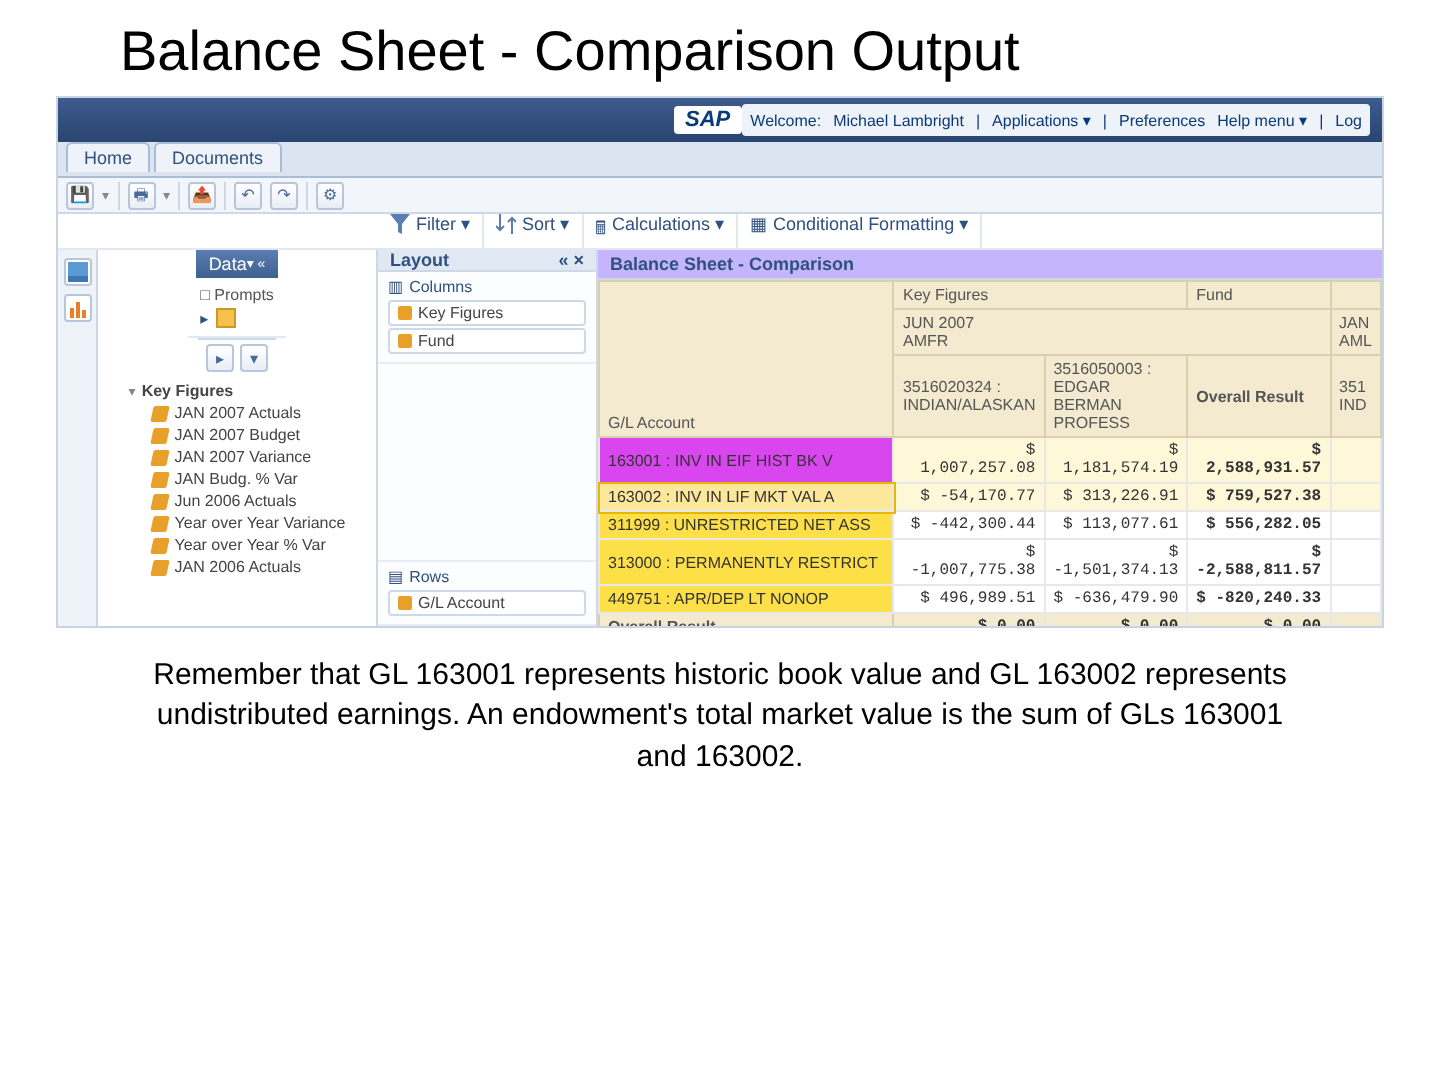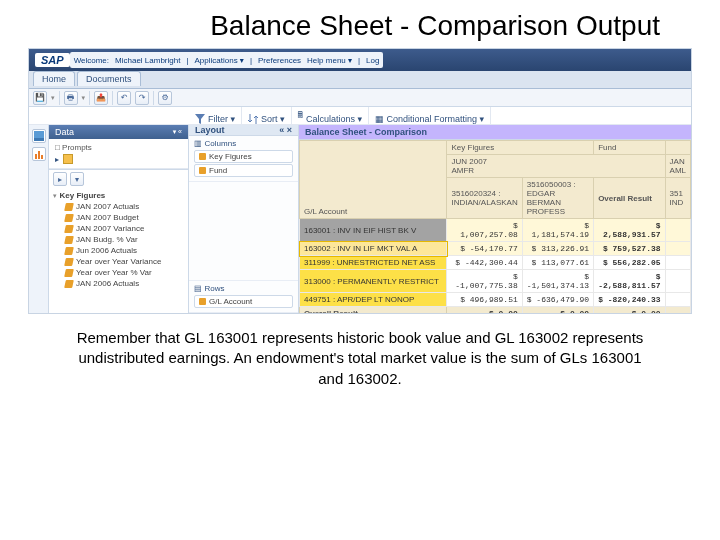--- a/index.html
+++ b/index.html
@@ -1,41 +1,41 @@
 <!DOCTYPE html>
 <html><head>
 <meta charset="utf-8">
 <style>
   * { box-sizing: border-box; margin: 0; padding: 0; }
   body { font-family: Arial, Helvetica, sans-serif; background: #fff; width: 720px; height: 540px; overflow: hidden; }
-  .slide-title { font-size: 28px; text-align: right; padding: 10px 60px 6px; font-weight: normal; margin-left: 40px; }
+  .slide-title { font-size: 28px; text-align: left; padding: 10px 60px 6px; font-weight: normal; }
   .app { background: #f4f6f9; border: 1px solid #c8d4e3; margin: 0 28px; font-size: 9px; color: #333; }
-  .topbar { background: linear-gradient(#3d5b8c,#2a4570); height: 22px; display: flex; align-items: center; justify-content: flex-start; padding: 0 6px; color:#fff; }
+  .topbar { background: linear-gradient(#3d5b8c,#2a4570); height: 22px; display: flex; align-items: center; justify-content: flex-end; padding: 0 6px; color:#fff; }
   .sap-logo { background:#fff; color:#0a3a7a; font-weight:bold; font-size:11px; padding:1px 6px; border-radius:2px; font-style:italic; }
   .userbar { color:#0a3a7a; background:#eef3fa; font-size:8px; display:flex; gap:6px; align-items:center; padding:0 4px; height:16px; border-radius:2px; }
   .userbar a { color:#0a3a7a; text-decoration:none; }
   .tabs { background:#dbe4f0; height:18px; display:flex; align-items:flex-start; padding:0 4px; border-bottom:1px solid #a9bdd6; }
   .tab { background:#eef3fa; border:1px solid #a9bdd6; border-bottom:none; padding:2px 8px; margin-right:2px; font-size:9px; border-radius:3px 3px 0 0; color:#30517e; }
   .tab.active { background:#fff; font-weight:bold; }
   .tab .x { margin-left:4px; color:#888; }
   .toolbar { background:#f2f5fa; height:18px; border-bottom:1px solid #cdd9e8; display:flex; align-items:center; gap:4px; padding:0 4px; }
   .tbtn { width:14px; height:14px; border:1px solid #b7c6da; background:linear-gradient(#fff,#e8eef7); border-radius:2px; display:flex; align-items:center; justify-content:center; font-size:8px; color:#4a6a9a; }
   .vsep { width:1px; height:14px; background:#cdd9e8; }
   .modebar { background:#f7f9fc; height:18px; border-bottom:1px solid #cdd9e8; display:flex; align-items:center; }
   .modebar .left { width:160px; }
   .mode { padding:2px 16px; border:1px solid #cdd9e8; background:#eef3fa; color:#30517e; margin-left:-1px; font-size:9px; }
   .mode.active { background:#fff; font-weight:bold; }
   .filterbar { background:#fff; height:18px; border-bottom:1px solid #e2e8f1; display:flex; align-items:center; }
   .filterbar .left { width:160px; }
-  .fitem { display:flex; align-items:flex-end; gap:3px; padding:0 6px; color:#30517e; border-right:1px solid #e2e8f1; height:100%; }
+  .fitem { display:flex; align-items:flex-start; gap:3px; padding:0 6px; color:#30517e; border-right:1px solid #e2e8f1; height:100%; }
   .fitem svg { width:10px; height:10px; }
   .body { display:flex; height:188px; }
   .rail { width:20px; background:#eef3fa; border-right:1px solid #cdd9e8; display:flex; flex-direction:column; align-items:center; gap:4px; padding-top:4px; }
   .rail .ico { width:14px; height:14px; border:1px solid #b7c6da; background:#fff; border-radius:2px; display:flex; align-items:center; justify-content:center; }
-  .sidebar { width:140px; background:#fff; border-right:1px solid #cdd9e8; display:flex; flex-direction:column; }
+  .sidebar { width:140px; background:#fff; border-right:1px solid #cdd9e8; display:flex; flex-direction:column;align-items:center; }
   .panelhdr { background:linear-gradient(#5a7db3,#3f618f); color:#fff; font-size:9px; padding:2px 6px; display:flex; align-items:center; justify-content:space-between; }
   .panelhdr .caret { font-size:7px; }
   .prompt { padding:4px 6px; border-bottom:1px solid #e2e8f1; }
   .prompt-row { display:flex; align-items:center; gap:4px; color:#30517e; font-size:8px; }
   .prompt-row .cube { width:10px; height:10px; background:#f6c04d; border:1px solid #c89a2a; }
   .treearea { flex:1; overflow:hidden; padding:2px 4px; font-size:8px; }
   .tnode { display:flex; align-items:center; gap:3px; padding:1px 0; color:#444; }
   .tnode .kf { width:8px; height:8px; background:#e8a02a; border-radius:1px; transform:skewX(-12deg); }
   .tnode .tri { font-size:7px; color:#888; }
   .layout { width:110px; background:#fcfdfe; border-right:1px solid #cdd9e8; display:flex; flex-direction:column; }
@@ -45,21 +45,21 @@
   .chip { background:#fff; border:1px solid #cdd9e8; border-radius:2px; padding:1px 4px; font-size:8px; color:#444; margin:1px 0; display:flex; align-items:center; gap:3px; }
   .chip .dot { width:7px; height:7px; background:#e8a02a; border-radius:1px; }
   .main { flex:1; background:#fff; display:flex; flex-direction:column; overflow:hidden; }
   .mainhdr { background:#c4b5fd; color:#30517e; font-weight:bold; padding:2px 6px; border-bottom:1px solid #cdd9e8; font-size:9px; }
   .grid { width:100%; border-collapse:collapse; font-size:8px; color:#333; }
   .grid th { background:#f3eacf; border:1px solid #d9d0b0; padding:2px 4px; text-align:left; font-weight:normal; color:#555; }
   .grid td { border:1px solid #e8e8e8; padding:2px 4px; }
   .grid .rowh { background:#fde047; font-weight:normal; }
   .grid .amt { text-align:right; font-family:'Courier New',monospace; }
   .grid .hl td { background:#fff8d8; }
-  .grid .hl .rowh { background:#a3a3a3; }
+  .grid .hl .rowh { background:#d946ef; }
   .grid .tot th, .grid .tot td { background:#f3eacf; font-weight:bold; }
   .grid .sel .rowh { background:#fde79a; outline:1px solid #e6b800; }
   .footer-note { font-size: 15px; text-align:center; padding: 14px 70px 0; line-height:1.35; }
 </style>
 </head>
 <body>
 
 <h1 class="slide-title">Balance Sheet - Comparison Output</h1>
 
 <div class="app">

